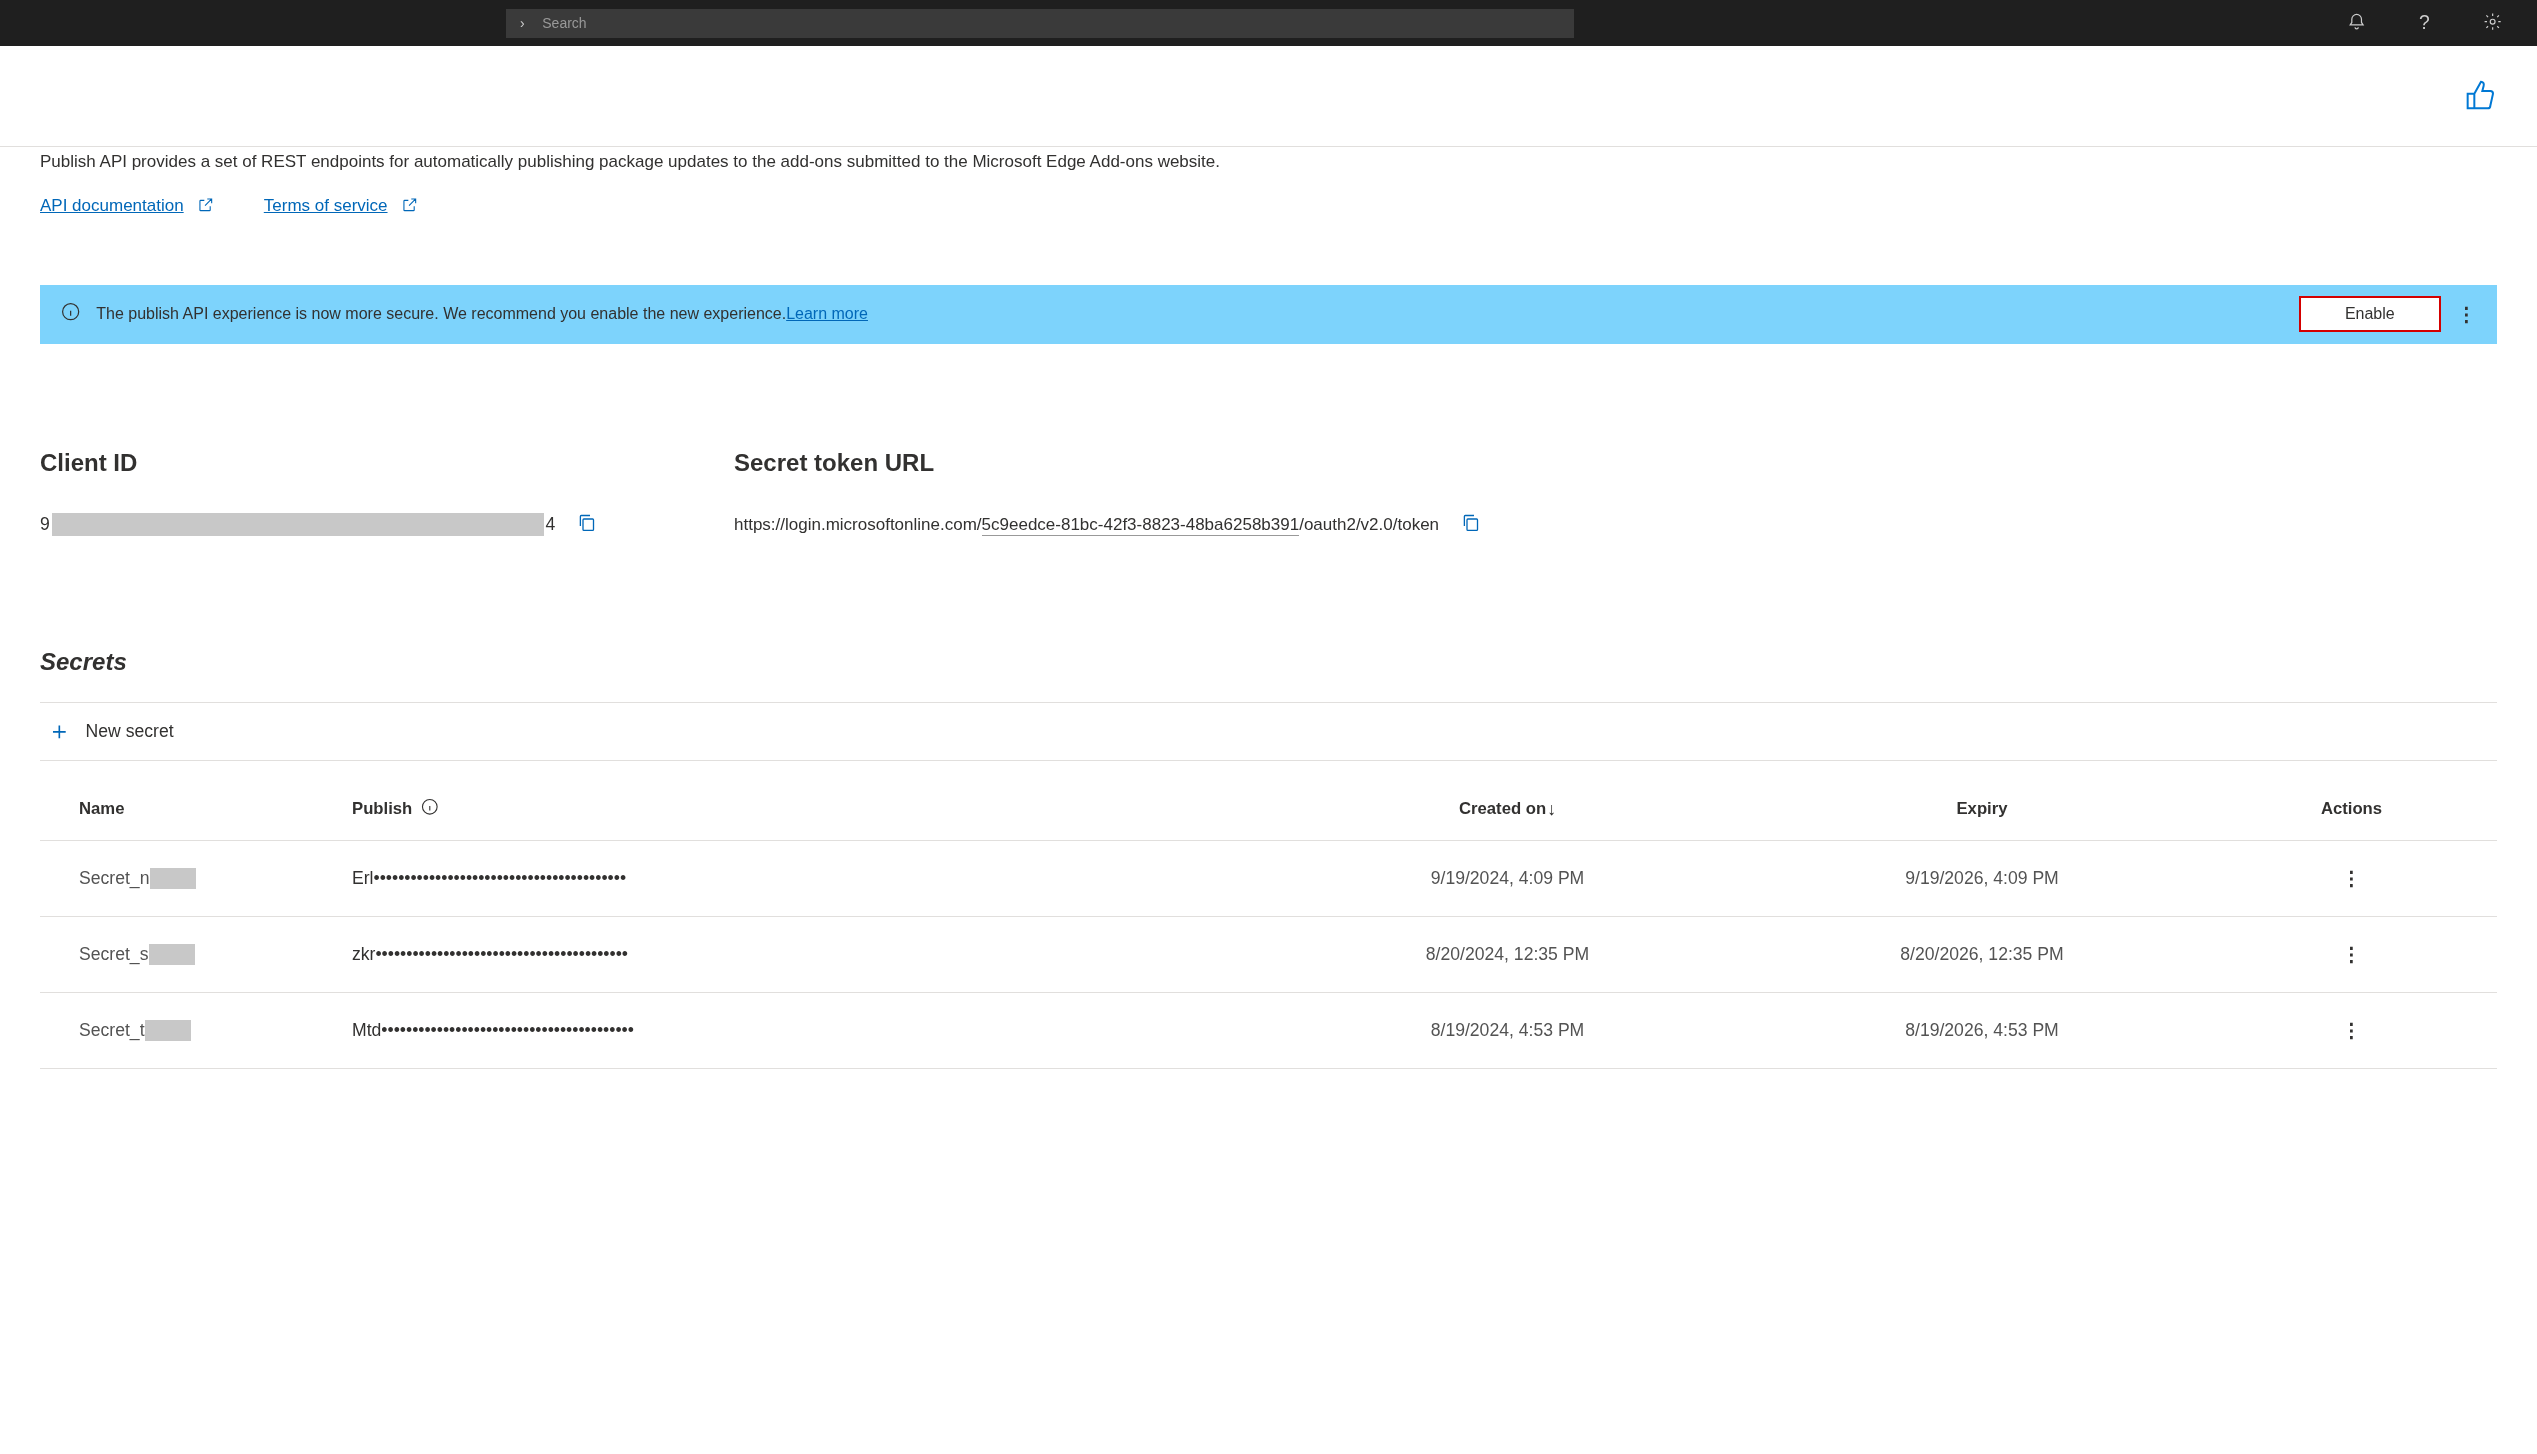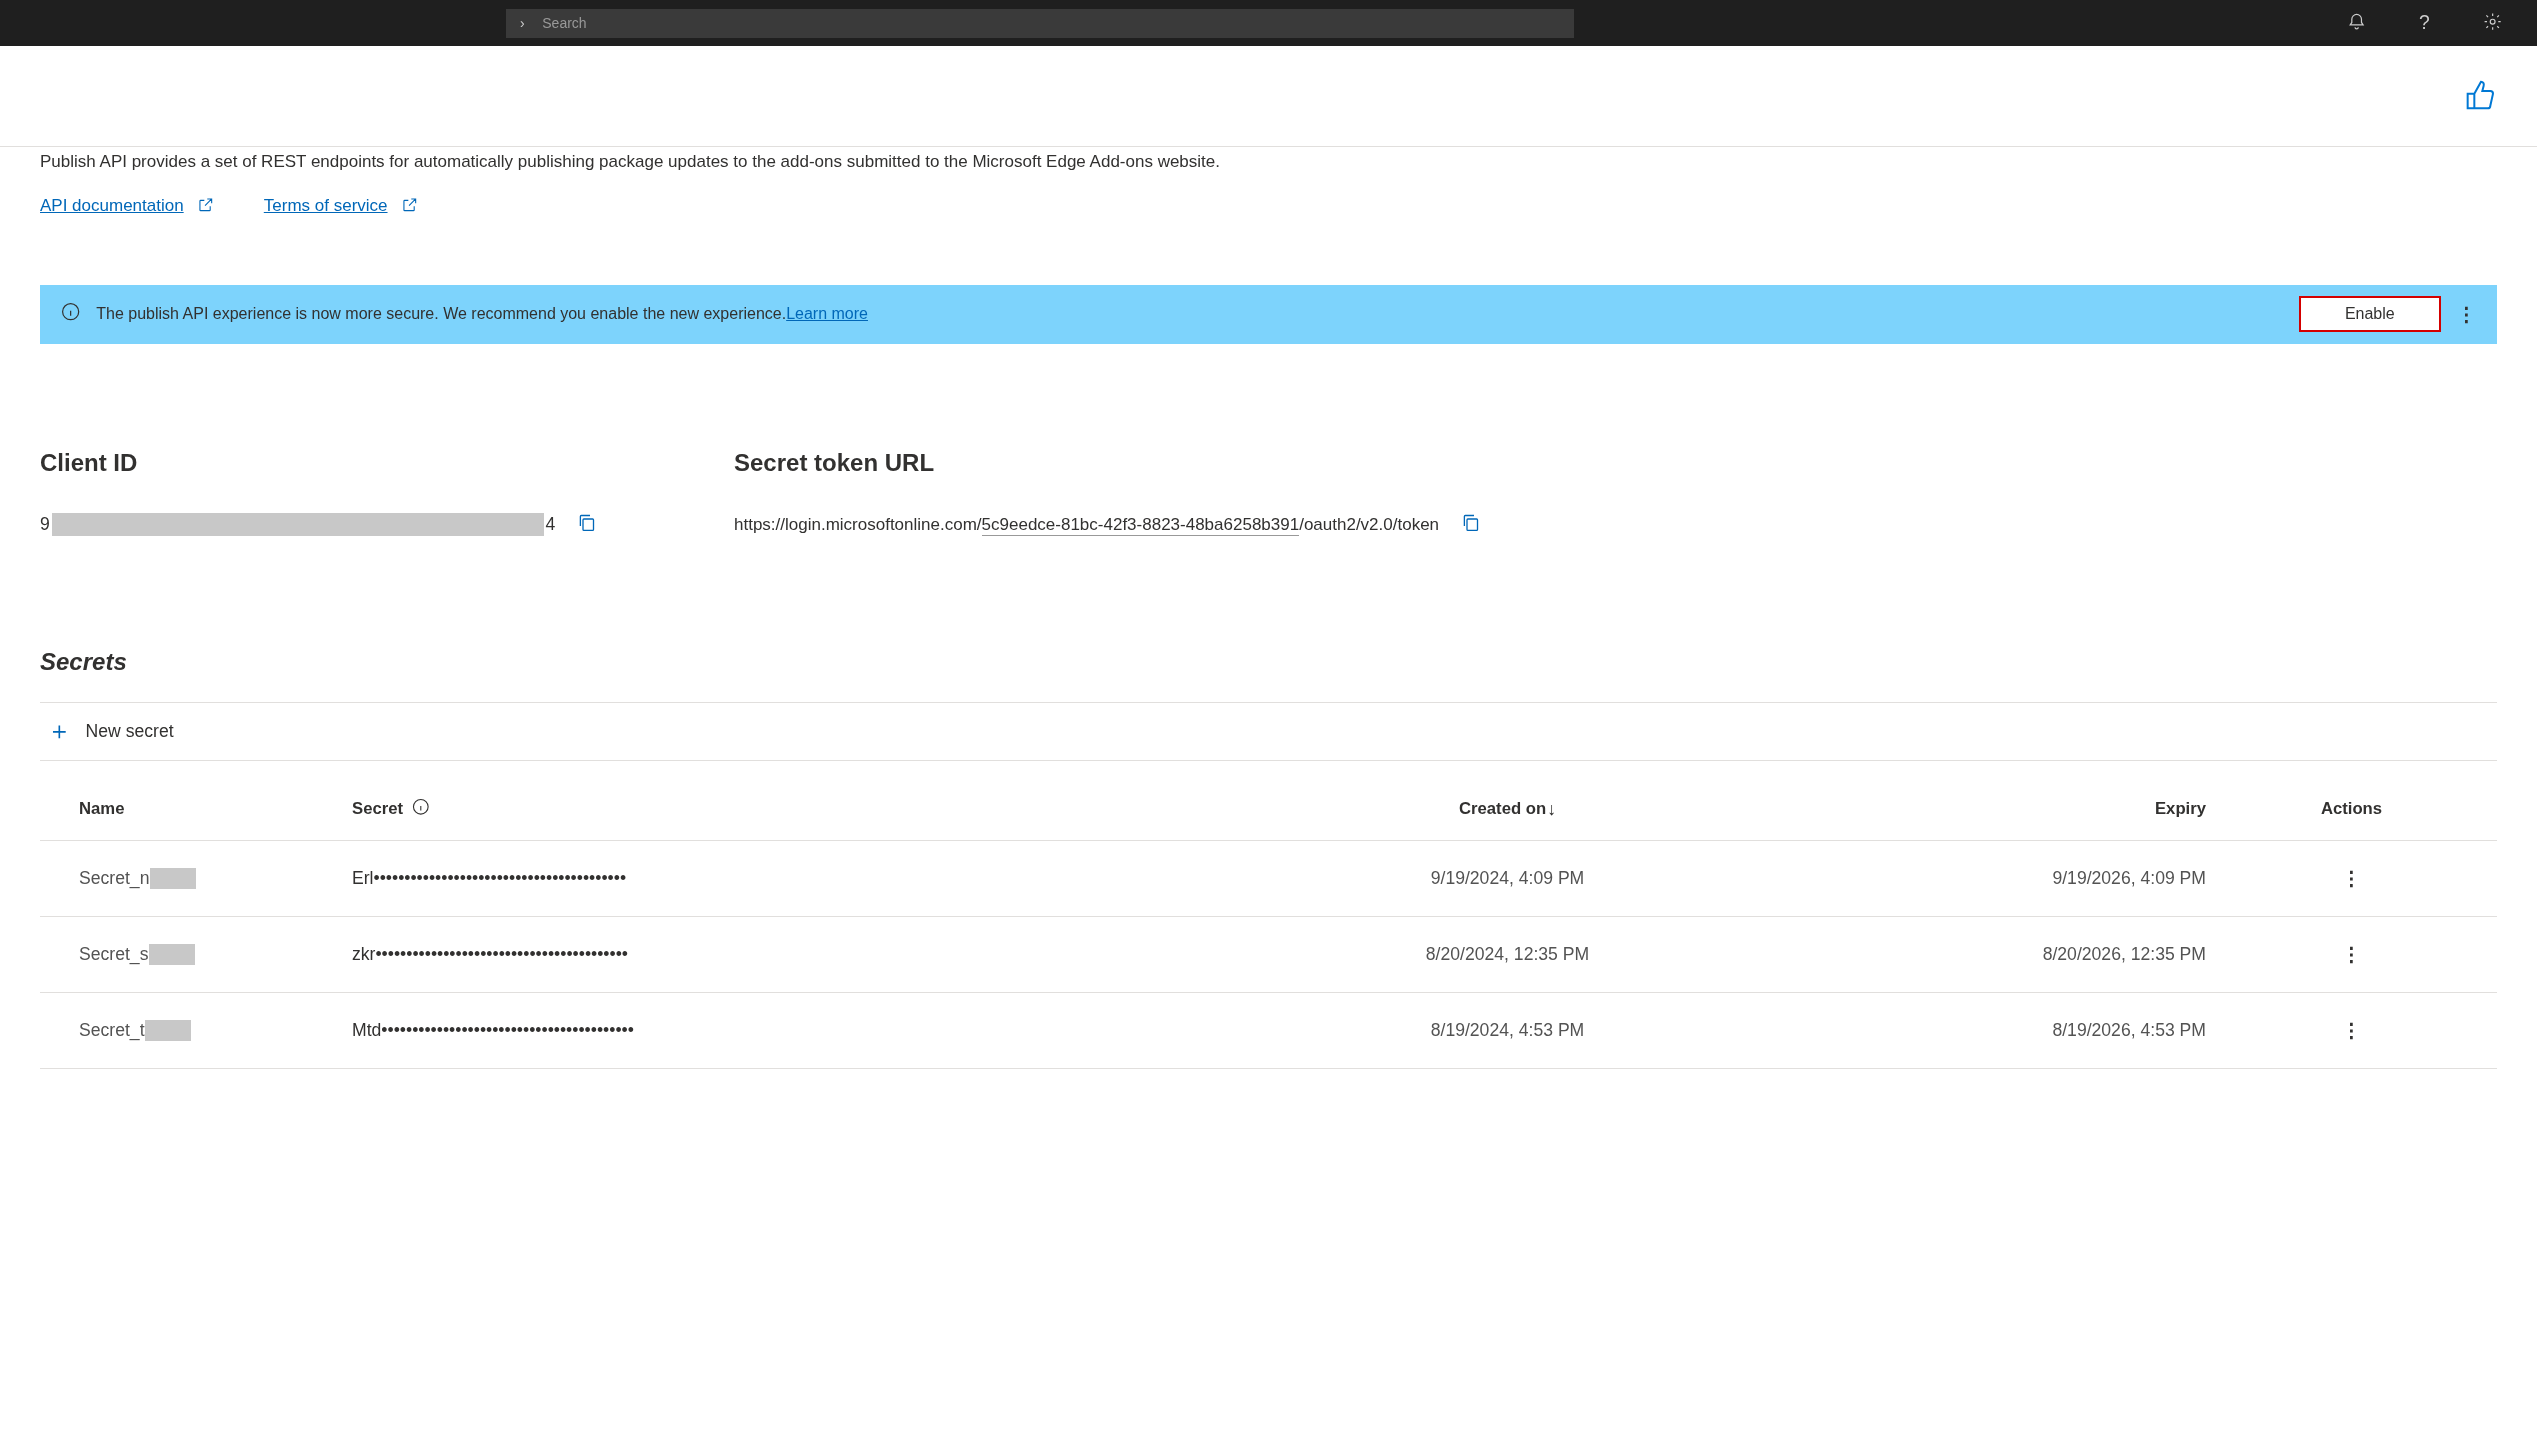--- a/index.html
+++ b/index.html
@@ -213,21 +213,21 @@
     color: #323130;
   }
   .secrets-table .trow {
     padding: 26px 0;
     font-size: 17.6px;
     color: #535353;
   }
   .col-name { width: 312px; padding-left: 39px; }
   .col-secret { width: 905px; }
   .col-created { width: 501px; text-align: center; }
-  .col-expiry { width: 448px; text-align: right; }
+  .col-expiry { width: 448px; text-align: center; }
   .col-actions { flex: 1; text-align: center; font-weight: 600; }
   .thead .col-secret { display: flex; align-items: center; gap: 8.8px; }
   .thead .info-mini svg { width: 17.6px; height: 17.6px; stroke: #323130; fill: none; stroke-width: 1.5; }
   .thead .col-created { display: flex; align-items: flex-start; justify-content: center; gap: 1px; }
   .sort-arrow { font-size: 17.6px; }
 
   .secret-name {
     display: flex;
     align-items: center;
   }
@@ -358,21 +358,21 @@
     <button class="new-secret-btn">
       <span class="plus">＋</span>
       <span>New secret</span>
     </button>
   </div>
 
   <div class="secrets-table">
     <div class="thead">
       <div class="col-name">Name</div>
       <div class="col-secret">
-        <span>Secret</span>
+        <span>Publish</span>
         <span class="info-mini">
           <svg viewBox="0 0 24 24">
               <circle cx="12" cy="12" r="10"></circle>
               <line x1="12" y1="8" x2="12" y2="8"></line>
               <line x1="12" y1="11" x2="12" y2="17"></line>
             </svg>
         </span>
       </div>
       <div class="col-created">
         <span>Created on</span>

